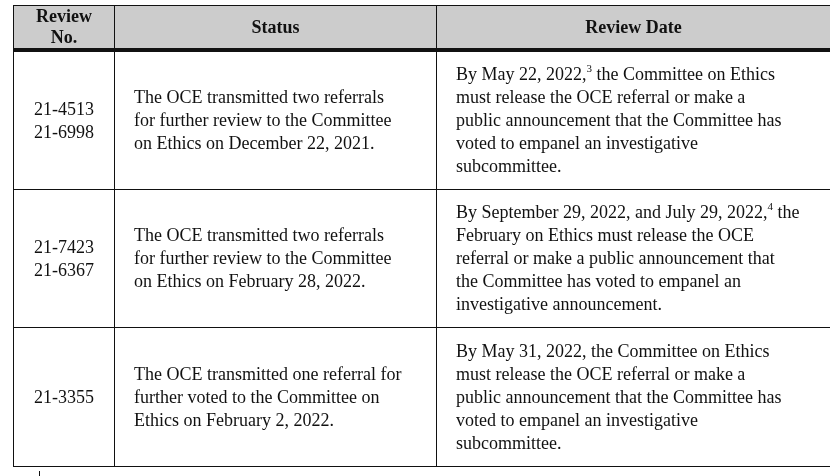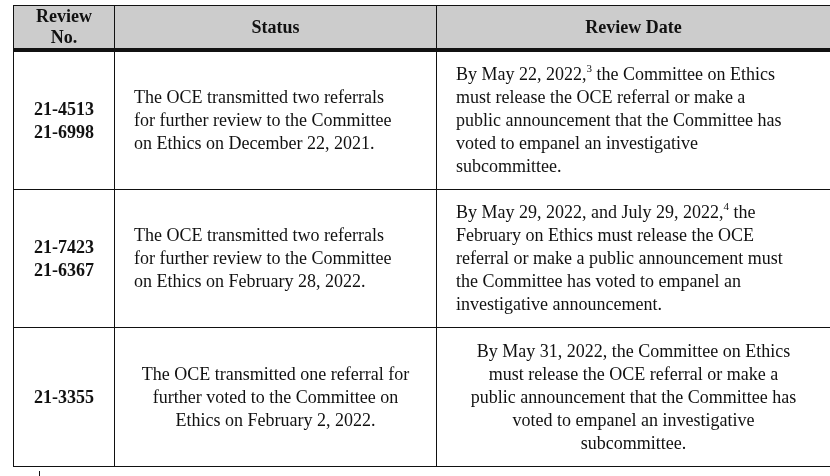--- a/index.html
+++ b/index.html
@@ -26,24 +26,24 @@
   }
   col.c1 { width: 101px; }
   col.c2 { width: 322px; }
   col.c3 { width: 394px; }
   tbody td {
     font-size: 18px;
     line-height: 23px;
     vertical-align: middle;
     padding: 0 19px;
   }
-  tbody td.review-no { text-align: center; padding: 0 4px; font-weight: bold; }
+  tbody td.review-no { text-align: center; padding: 0 4px; }
   tbody tr.r1 td { height: 137px; }
   tbody tr.r2 td { height: 137px; }
-  tbody tr.r3 td { height: 138px; text-align: center; }
+  tbody tr.r3 td { height: 138px; }
   .line { display: block; white-space: nowrap; }
   sup { font-size: 11px; line-height: 0; vertical-align: super; position: relative; top: -1px; }
   .tick { position: absolute; left: 39px; top: 471px; width: 1px; height: 5px; background: #111; }
 </style>
 </head>
 <body>
 
 <table class="review-table">
   <colgroup>
       <col class="c1">
@@ -83,23 +83,23 @@
       <td class="review-no">
         <span class="line">21-7423</span>
         <span class="line">21-6367</span>
       </td>
       <td>
         <span class="line">The OCE transmitted two referrals</span>
         <span class="line">for further review to the Committee</span>
         <span class="line">on Ethics on February 28, 2022.</span>
       </td>
       <td>
-        <span class="line"><span>By May 29, 2022, and July 29, 2022,</span><sup>4</sup><span> the</span></span>
+        <span class="line"><span>By September 29, 2022, and July 29, 2022,</span><sup>4</sup><span> the</span></span>
         <span class="line">February on Ethics must release the OCE</span>
-        <span class="line">referral or make a public announcement must</span>
+        <span class="line">referral or make a public announcement that</span>
         <span class="line">the Committee has voted to empanel an</span>
         <span class="line">investigative announcement.</span>
       </td>
     </tr>
     <tr class="r3">
       <td class="review-no">
         <span class="line">21-3355</span>
       </td>
       <td>
         <span class="line">The OCE transmitted one referral for</span>

